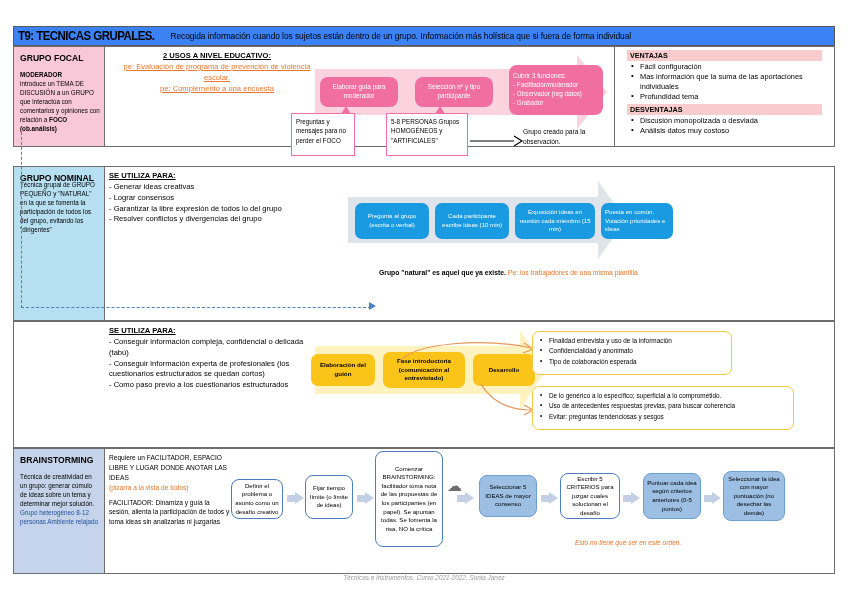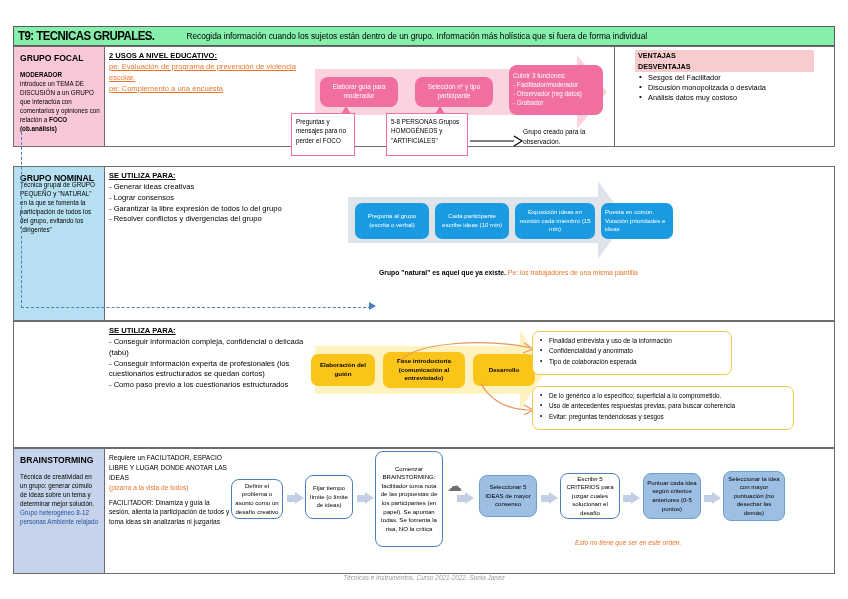--- a/index.html
+++ b/index.html
@@ -7,29 +7,29 @@
     width: 848px; height: 599px;
     background: #ffffff;
     font-family: "Liberation Sans", sans-serif;
     overflow: hidden;
   }
   .page { position: relative; width: 848px; height: 599px; background:#fff; }
 
   
   .header {
     position:absolute; left:13px; top:26px; width:822px; height:20px;
-    border:1px solid #5a5a5a; background:#86efac;
+    border:1px solid #5a5a5a; background:#3b82f6;
     display:flex; align-items:center; padding-left:4px; gap:4px;
   }
   .hdr-title {
     font-weight:bold; font-size:12.5px; letter-spacing:-0.6px;
     color:#000; transform: scaleX(0.92); transform-origin:left center;
     white-space:nowrap;
   }
-  .hdr-sub { font-size:8.4px; color:#000; white-space:nowrap; letter-spacing:-0.05px;margin-left:16px; }
+  .hdr-sub { font-size:8.4px; color:#000; white-space:nowrap; letter-spacing:-0.05px; }
 
   
   .grid { position:absolute; left:13px; top:46px; width:822px; height:516px; }
   .row { position:absolute; left:0; width:822px; border:1px solid #6d6d6d; background:#fff; }
   .row.r1 { top:0;   height:101px; }
   .row.r2 { top:120px; height:155px; }
   .row.r3 { top:275px; height:127px; }
   .row.r4 { top:402px; height:126px; }
 
   .labelcell {
@@ -43,26 +43,26 @@
 
   .lc-title { font-weight:bold; font-size:8.6px; color:#000; line-height:1.25; margin-bottom:6px; }
   .lc-title.small { font-size:8.2px; }
   .lc-body { font-size:6.3px; line-height:1.45; color:#000; }
   .lc-body b { font-weight:bold; }
   .lc-body .blue { color:#1f4e9c; }
 
   .content { position:absolute; left:91px; top:0; right:0; height:100%; }
 
   
-  .r1 .col-text { position:absolute; left:4px; top:4px; width:200px; }
+  .r1 .col-text { position:absolute; left:12px; top:4px; width:200px;text-align:center; }
   .ul-head { font-size:7.6px; font-weight:bold; text-decoration:underline; color:#000; margin-bottom:2px; }
   .bl { font-size:7.6px; line-height:1.42; color:#000; }
   .bl .or { color:#e8762c;text-decoration:underline; }
 
-  .r1 .rightcol { position:absolute; right:0; top:0; width:220px; height:100%; border-left:1px solid #6d6d6d; padding:3px 20px; }
+  .r1 .rightcol { position:absolute; right:0; top:0; width:220px; height:100%; border-left:1px solid #6d6d6d; padding:3px 12px; }
   .vt-head { background:#f8cccc; font-weight:bold; font-size:7.2px; padding:1px 3px; color:#000; }
   .vt-list { list-style:none; margin:1px 0 2px 0; }
   .vt-list li { font-size:7.4px; line-height:1.35; padding-left:13px; position:relative; color:#000; }
   .vt-list li:before { content:"\2022"; position:absolute; left:4px; top:-1px; font-size:8px; }
 
   
   .arrowband-pink {
     position:absolute; left:210px; top:22px; width:262px; height:46px;
     background:#fbd3de;
   }
@@ -234,23 +234,27 @@
         <div class="callout c2">5-8 PERSONAS Grupos HOMOGÉNEOS y "ARTIFICIALES"</div>
 
         <svg style="position:absolute;left:365px;top:88px;" width="56" height="18">
           <path d="M0,6 L44,6" stroke="#000" stroke-width="1.2" fill="none"></path>
           <path d="M44,1 L52,6 L44,11" stroke="#000" stroke-width="1.2" fill="none"></path>
         </svg>
         <div class="blacktext bt1">Grupo creado para la observación.</div>
 
         <div class="rightcol">
           <div class="vt-head">VENTAJAS</div>
+          <ul class="vt-list">
+            <li>Fácil configuración</li>
+            <li>Mas información que la suma de las aportaciones individuales</li>
+            <li>Profundidad tema</li>
+          </ul>
           <div class="vt-head">DESVENTAJAS</div>
           <ul class="vt-list">
-            <li>Sesgos del Facilitador</li>
             <li>Discusión monopolizada o desviada</li>
             <li>Análisis datos muy costoso</li>
           </ul>
         </div>
       </div>
     </div>
 
     <div class="row r2">
       <div class="labelcell lc-blue">
         <div class="lc-title">GRUPO NOMINAL</div>

